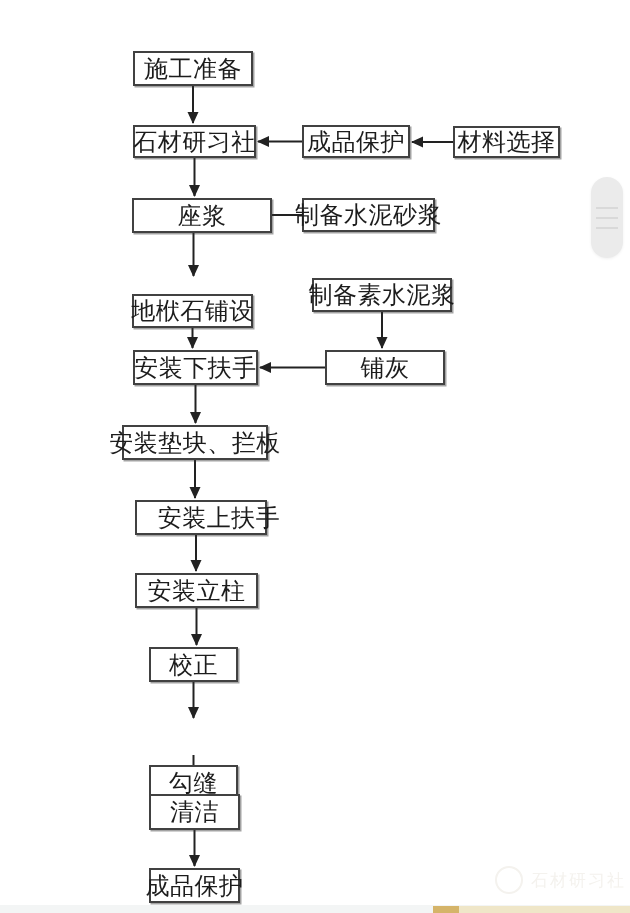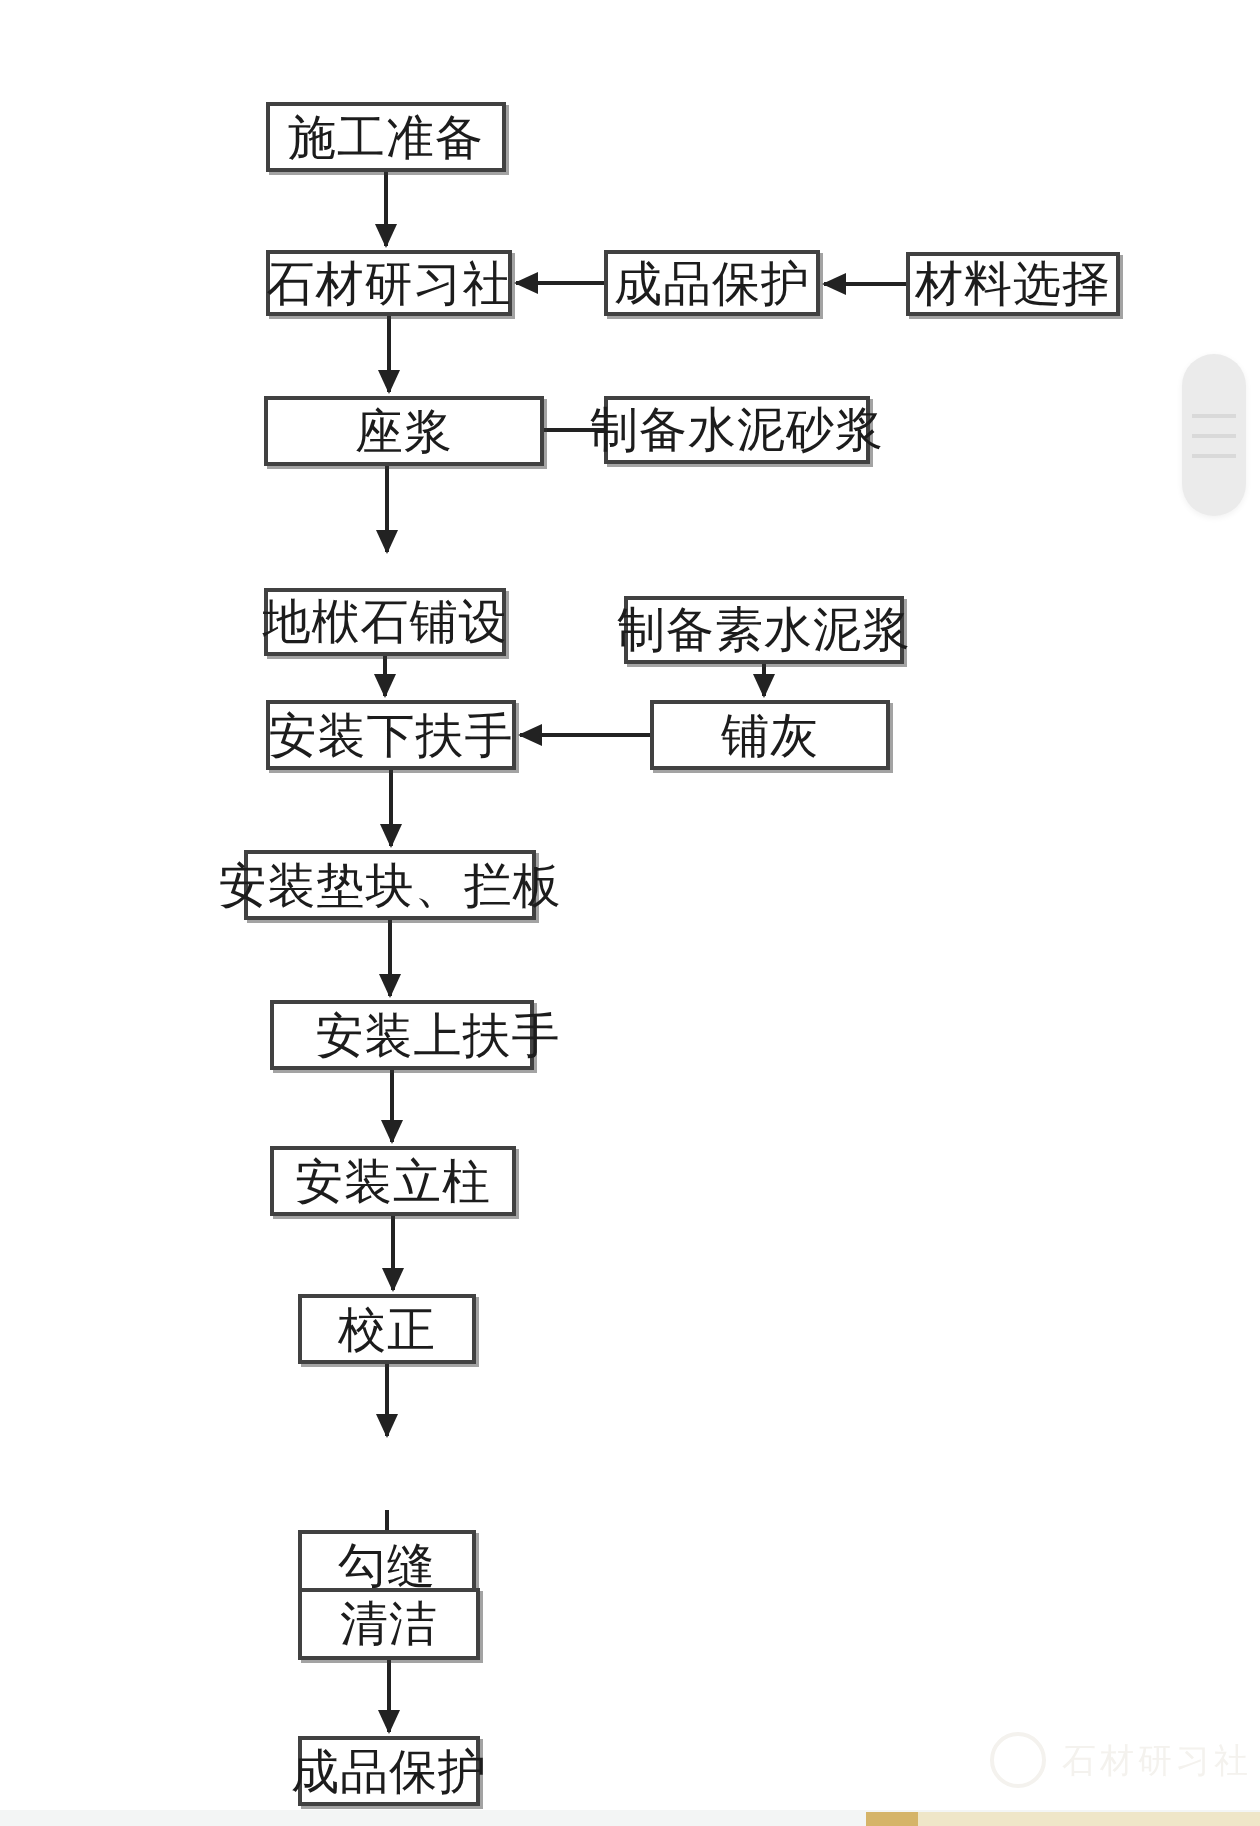--- a/index.html
+++ b/index.html
@@ -138,21 +138,21 @@
   </svg>
 
   <div id="node-layer">
       <div class="node" style="left: 133px; top: 51px; width: 120px; height: 35px;">施工准备</div>
       <div class="node" style="left: 133px; top: 125px; width: 123px; height: 33px;">石材研习社</div>
       <div class="node" style="left: 302px; top: 125px; width: 108px; height: 33px;">成品保护</div>
       <div class="node" style="left: 453px; top: 126px; width: 107px; height: 32px;">材料选择</div>
       <div class="node" style="left: 132px; top: 198px; width: 140px; height: 35px; text-align: right;">座浆</div>
       <div class="node" style="left: 302px; top: 198px; width: 133px; height: 34px;">制备水泥砂浆</div>
       <div class="node" style="left: 132px; top: 278px; width: 121px; height: 34px; margin-top: 16px;">地栿石铺设</div>
-      <div class="node" style="left: 312px; top: 278px; width: 140px; height: 34px; margin-top: 20px;">制备素水泥浆</div>
+      <div class="node" style="left: 312px; top: 278px; width: 140px; height: 34px;">制备素水泥浆</div>
       <div class="node" style="left: 133px; top: 350px; width: 125px; height: 35px;">安装下扶手</div>
       <div class="node" style="left: 325px; top: 350px; width: 120px; height: 35px;">铺灰</div>
       <div class="node" style="left: 122px; top: 425px; width: 146px; height: 35px;">安装垫块、拦板</div>
       <div class="node" style="left: 135px; top: 500px; width: 132px; height: 35px; padding-left: 36px;">安装上扶手</div>
       <div class="node" style="left: 135px; top: 573px; width: 123px; height: 35px;">安装立柱</div>
       <div class="node" style="left: 149px; top: 647px; width: 89px; height: 35px;">校正</div>
       <div class="node" style="left: 149px; top: 720px; width: 89px; height: 35px; margin-top: 45px;">勾缝</div>
       <div class="node" style="left: 149px; top: 794px; width: 91px; height: 36px;">清洁</div>
       <div class="node" style="left: 149px; top: 868px; width: 91px; height: 35px;">成品保护</div>
     </div>

